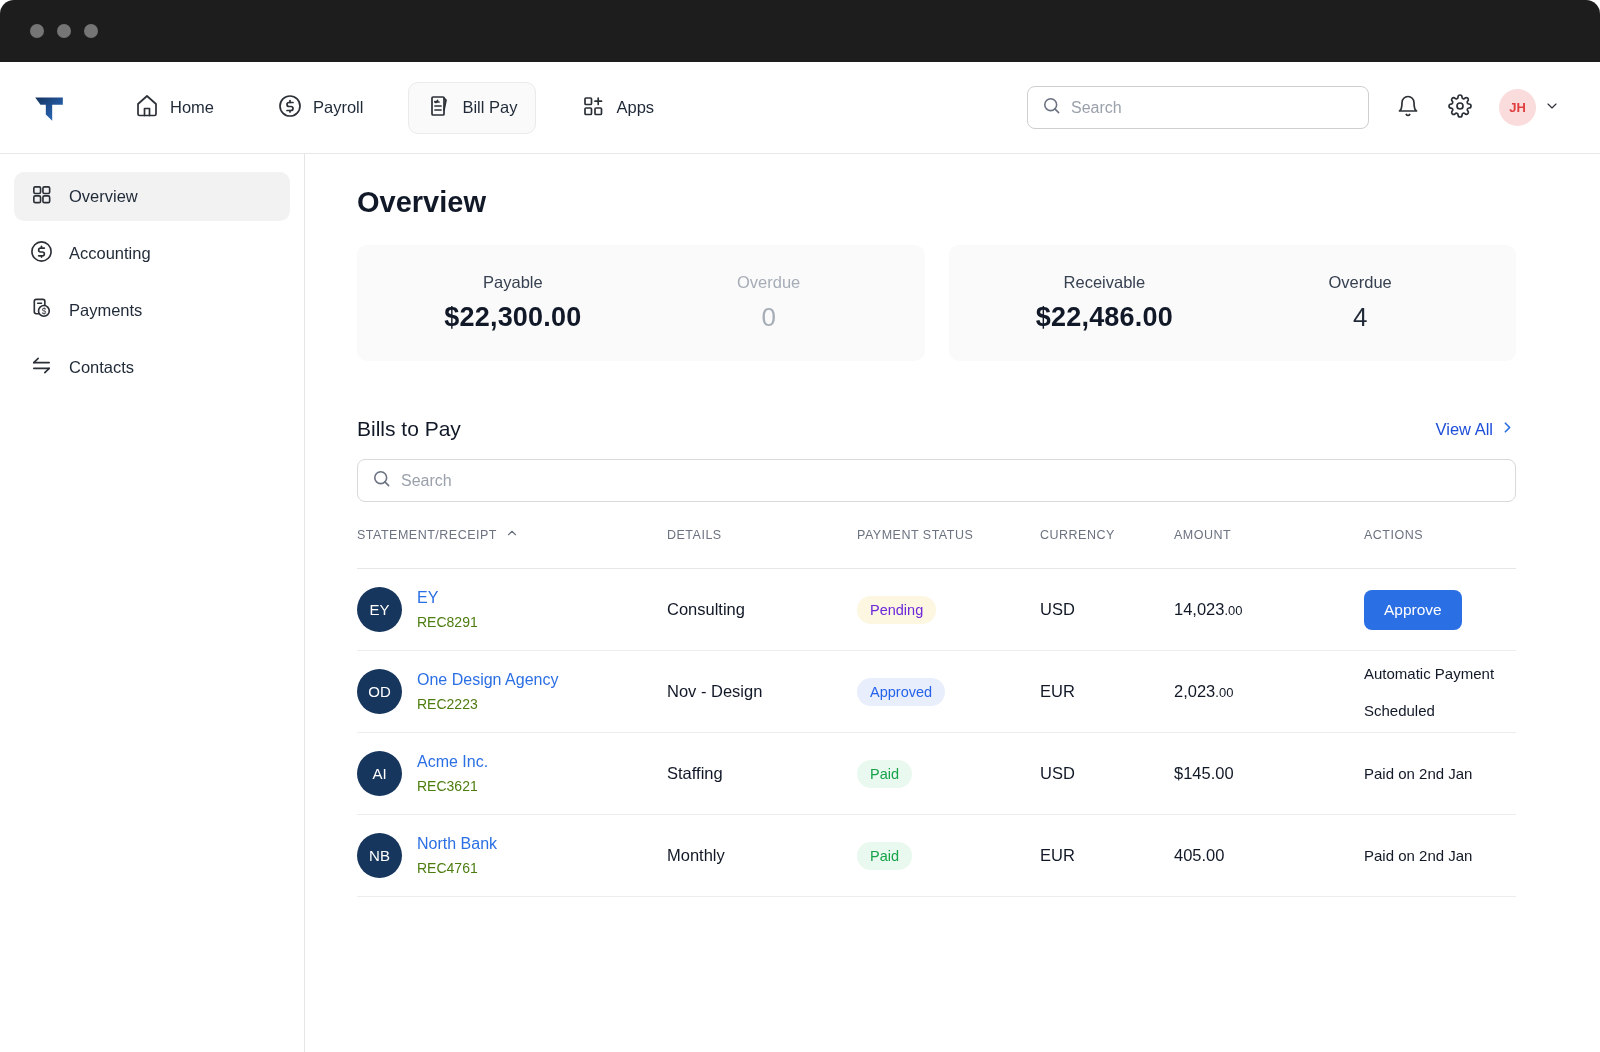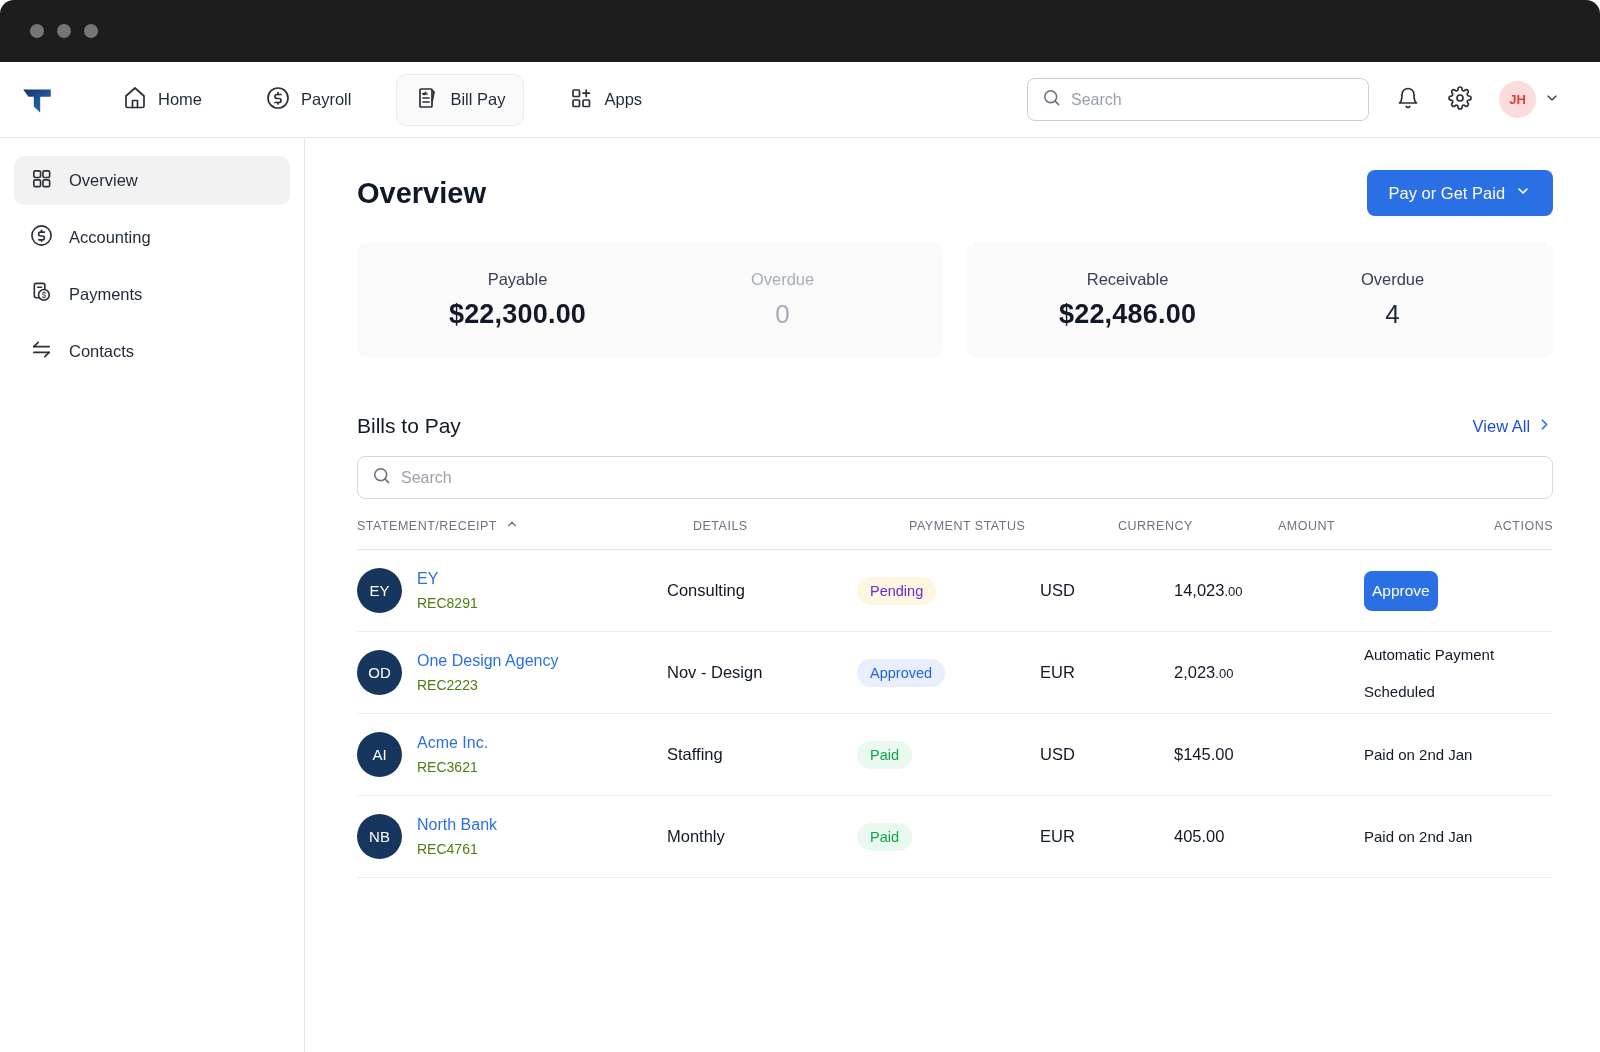--- a/index.html
+++ b/index.html
@@ -4,21 +4,21 @@
 <style>
   * { margin:0; padding:0; box-sizing:border-box; }
   html,body { width:1600px; height:1052px; background:#fff; font-family:"Liberation Sans", sans-serif; color:#1f2937; }
 
   
   .titlebar { height:62px; background:#1d1d1d; border-radius:14px 14px 0 0; display:flex; align-items:center; padding-left:30px; }
   .dots { display:flex; gap:13px; }
   .dot { width:14px; height:14px; border-radius:50%; background:#757575; }
 
   
-  .topnav { height:76px; background:#fff; border-bottom:1px solid #e8e8e8; display:flex; align-items:center; padding:0 40px 0 20px; }
+  .topnav { height:92px; background:#fff; border-bottom:1px solid #e8e8e8; display:flex; align-items:center; padding:0 40px 0 32px; }
   .logo { width:34px; height:34px; margin-right:50px; display:flex; align-items:center; justify-content:center; }
   .nav-items { display:flex; align-items:center; gap:26px; }
   .nav-item { display:flex; align-items:center; gap:11px; padding:11px 18px; border-radius:10px; cursor:pointer; font-size:16.5px; color:#1f2937; border:1px solid transparent; }
   .nav-item.active { background:#fafafa; border:1px solid #ebebeb; }
   .nav-item svg { width:24px; height:24px; }
   .topnav-right { margin-left:auto; display:flex; align-items:center; gap:26px; }
   .search-box { display:flex; align-items:center; gap:10px; width:342px; height:43px; border:1px solid #cfcfcf; border-radius:8px; padding:0 14px; }
   .search-box svg { width:19px; height:19px; flex:0 0 auto; }
   .search-box input { border:none; outline:none; font-size:16px; color:#1f2937; width:100%; font-family:"Liberation Sans", sans-serif; background:transparent; }
   .search-box input::placeholder { color:#9aa1ab; }
@@ -54,38 +54,38 @@
   .bills-head { display:flex; align-items:center; justify-content:space-between; margin-top:56px; }
   .bills-title { font-size:21px; font-weight:normal; color:#111827; }
   .view-all { display:flex; align-items:center; gap:6px; color:#1d4ed8; font-size:16.5px; cursor:pointer; }
   .view-all svg { width:17px; height:17px; }
   .table-search { display:flex; align-items:center; gap:10px; height:43px; border:1px solid #d9d9d9; border-radius:8px; padding:0 14px; margin-top:18px; }
   .table-search svg { width:19px; height:19px; }
   .table-search input { border:none; outline:none; font-size:16px; width:100%; color:#1f2937; font-family:"Liberation Sans", sans-serif; background:transparent; }
   .table-search input::placeholder { color:#9aa1ab; }
 
   .grid-row { display:grid; grid-template-columns:310px 190px 183px 134px 190px 1fr; align-items:center; }
-  .thead { margin-top:18px; padding-bottom:15px; border-bottom:1px solid #e7e7e7;gap:26px; }
+  .thead { margin-top:24px; padding-bottom:25px; border-bottom:1px solid #e7e7e7; }
   .th { font-size:12.5px; color:#6b7280; letter-spacing:0.5px; display:flex; align-items:center; gap:8px; }
   .th svg { width:14px; height:14px; }
   .trow { height:82px; border-bottom:1px solid #ededed; }
 
   .vendor { display:flex; align-items:center; gap:15px; }
   .avatar-row { width:45px; height:45px; border-radius:50%; background:#17365d; color:#fff; font-size:15px; display:flex; align-items:center; justify-content:center; flex:0 0 auto; }
   .vendor-name { font-size:16px; color:#2b6fe4; cursor:pointer; }
   .vendor-rec { font-size:14px; color:#4d7c0f; margin-top:7px; }
   .cell-details { font-size:16.5px; color:#111827; }
   .pill { display:inline-block; padding:6px 13px; border-radius:999px; font-size:14.5px; }
   .pill[data-status="pending"] { background:#fdf6e1; color:#6d28d9; }
   .pill[data-status="approved"] { background:#e8eefb; color:#2563eb; }
   .pill[data-status="paid"] { background:#e9f9ef; color:#16a34a; }
   .cell-currency { font-size:16.5px; color:#111827; }
   .cell-amount { font-size:16.5px; color:#111827; }
   .cell-amount .cents { font-size:13px; }
-  .btn-approve { background:#2b6fe4; color:#fff; border:none; border-radius:8px; padding:11px 8px; font-size:15.5px; font-family:"Liberation Sans", sans-serif; cursor:pointer; }
+  .btn-approve { background:#2b6fe4; color:#fff; border:none; border-radius:8px; padding:11px 20px; font-size:15.5px; font-family:"Liberation Sans", sans-serif; cursor:pointer; }
   .action-text { font-size:15px; color:#111827; max-width:150px; line-height:37px; }
 
   svg.stroke { fill:none; stroke:#2b2f36; stroke-width:1.7; stroke-linecap:round; stroke-linejoin:round; }
   svg.stroke-gray { fill:none; stroke:#6b7280; stroke-width:2; stroke-linecap:round; stroke-linejoin:round; }
   svg.stroke-white { fill:none; stroke:#fff; stroke-width:2.4; stroke-linecap:round; stroke-linejoin:round; }
   svg.stroke-blue { fill:none; stroke:#2b6fe4; stroke-width:2.4; stroke-linecap:round; stroke-linejoin:round; }
 </style>
 </head>
 <body>
 
@@ -242,28 +242,20 @@
             <polyline points="15.5 19.5 20 15"></polyline>
           </svg>
       </span>
       <span>Contacts</span>
     </div>
   </div>
 
   <div class="main">
     <div class="page-head">
       <h1 class="page-title">Overview</h1>
-      <button class="btn-primary">
-        <span>Pay or Get Paid</span>
-        <span>
-          <svg class="stroke-white" viewBox="0 0 24 24" width="16" height="16">
-              <polyline points="6 9 12 15 18 9"></polyline>
-            </svg>
-        </span>
-      </button>
     </div>
 
     <div class="cards">
       <div class="card">
         <div class="col">
           <div class="metric-label">Payable</div>
           <div class="metric-value">$22,300.00</div>
         </div>
         <div class="col muted">
           <div class="metric-label">Overdue</div>

